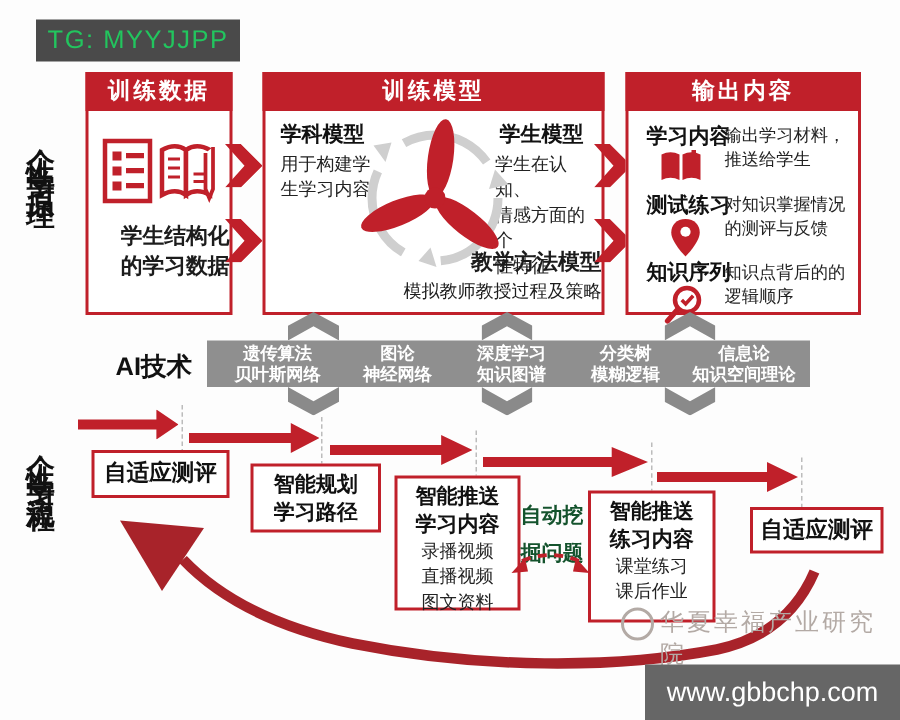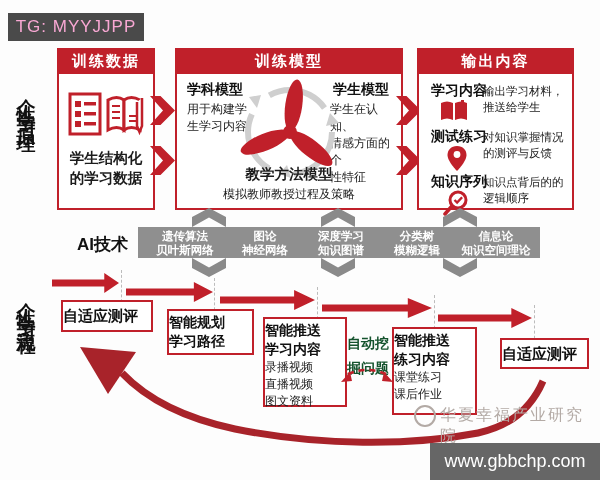--- a/index.html
+++ b/index.html
@@ -1,47 +1,47 @@
 <!DOCTYPE html>
 <html><head>
 <meta charset="utf-8">
 <style>
   html,body{margin:0;padding:0;background:#ffffff;}
   #stage{position:relative;width:600px;height:480px;background:#fdfdfd;overflow:hidden;
          font-family:"Liberation Sans","DejaVu Sans",sans-serif;color:#1c1c1c;}
   .abs{position:absolute;}
   
-  .tg-badge{left:8px;top:13px;width:136px;height:28px;background:#4a4a4a;color:#f9a8d4;
+  .tg-badge{left:24px;top:13px;width:136px;height:28px;background:#4a4a4a;color:#22c55e;
             font-size:17px;line-height:28px;text-align:center;letter-spacing:1px;}
   
   .vlabel{writing-mode:vertical-rl;text-orientation:upright;font-weight:700;font-size:19px;
           letter-spacing:7px;color:#111;left:13px;}
   
   .colbox{border:2px solid #c0202a;background:#fff;}
   .colhead{position:absolute;left:-2px;top:-2px;right:-2px;height:26px;background:#c0202a;
            color:#fff;font-weight:700;font-size:15px;text-align:center;line-height:26px;letter-spacing:2px;}
   .b-title{font-weight:700;font-size:14px;color:#111;}
   .b-desc{font-size:12px;color:#222;line-height:17px;}
-  .center-t{text-align:center;}
+  .center-t{text-align:right;}
   
   .rchev{width:25px;height:29px;background:#c0202a;
          clip-path:polygon(0 0,42% 0,100% 50%,42% 100%,0 100%,52% 50%);}
   
   .ai-band{left:138px;top:227px;width:402px;height:31px;background:#8f8f8f;}
   .band-item{position:absolute;top:2px;color:#fff;font-weight:700;font-size:11.5px;
              line-height:14px;text-align:center;transform:translateX(-50%);white-space:nowrap;}
   .gchev{width:34px;height:19px;background:#8a8a8a;}
   .gchev.up{clip-path:polygon(50% 0,100% 48%,100% 100%,50% 50%,0 100%,0 48%);}
   .gchev.down{clip-path:polygon(0 0,50% 50%,100% 0,100% 52%,50% 100%,0 52%);}
   .ai-label{left:77px;top:233px;font-weight:700;font-size:17px;color:#111;}
   
   .stair{height:20px;background:#c0202a;
          clip-path:polygon(0 33%,78% 33%,78% 0,100% 50%,78% 100%,78% 67%,0 67%);}
   .dashsep{width:0;border-left:1.5px dashed #bcbcbc;}
-  .flowbox{border:2.5px solid #c0202a;background:#fff;text-align:left;}
+  .flowbox{border:2.5px solid #c0202a;background:#fff;text-align:center;}
   .flowbox .big{font-weight:700;font-size:14px;line-height:19px;color:#111;}
   .flowbox .one{font-weight:700;font-size:15px;color:#111;}
   .flowbox .small{font-size:12px;line-height:17px;color:#222;}
   .mining{font-weight:700;font-size:14px;color:#14532d;line-height:21px;text-align:center;}
   
   .wm-text{color:#b3aaa5;font-size:16px;letter-spacing:2px;}
   .wm-logo{width:18px;height:18px;border:2px solid #b3aaa5;border-radius:50%;}
   .site-bar{left:430px;top:443px;width:170px;height:37px;background:#666666;}
   .site-text{color:#fff;font-size:18px;line-height:37px;text-align:center;}
   svg{display:block;}

